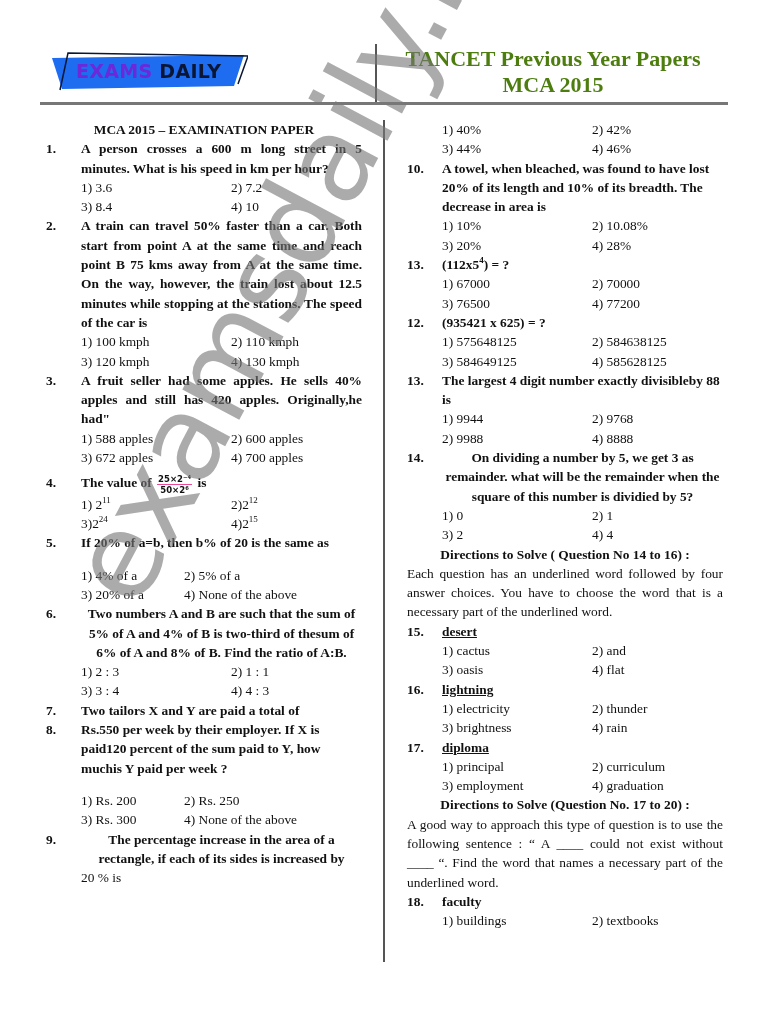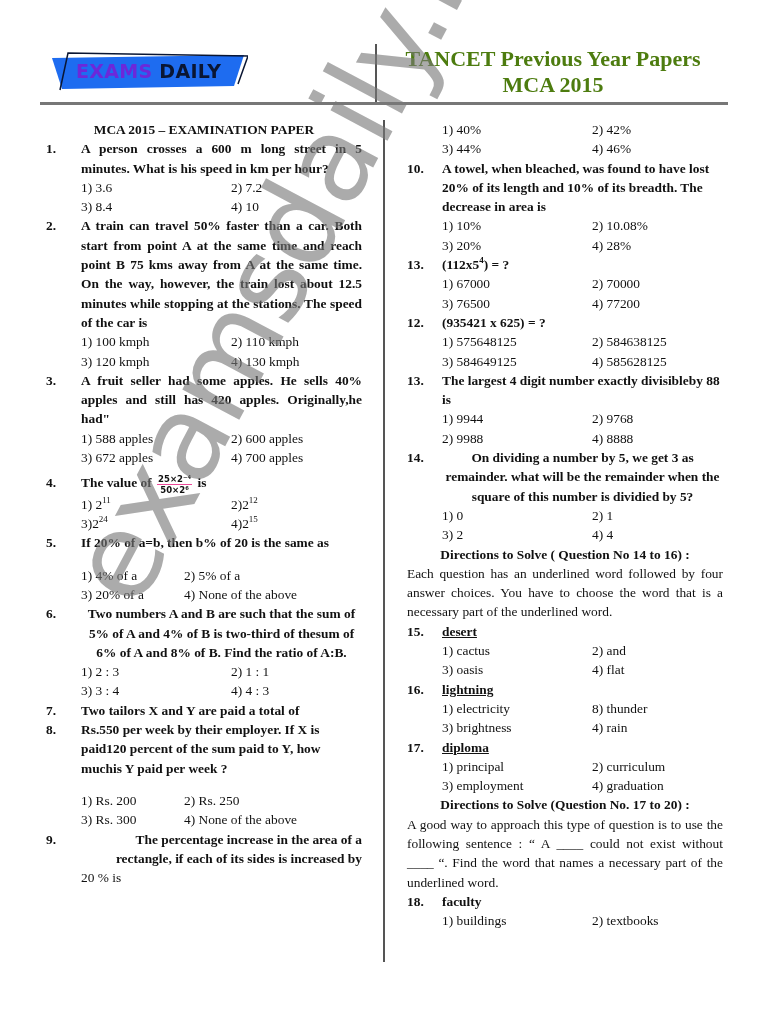--- a/index.html
+++ b/index.html
@@ -155,21 +155,21 @@
   </div>
   <div class="opts narrow">
     <span class="opt">1) Rs. 200</span>
     <span class="opt">2) Rs. 250</span>
     <span class="opt">3) Rs. 300</span>
     <span class="opt">4) None of the above</span>
   </div>
 
   <div class="q">
     <span class="num">9.</span>
-    <div class="text" style="text-align:right">The percentage increase in the area of a rectangle, if each of its sides is increased by</div>
+    <div class="text" style="text-align:center">The percentage increase in the area of a rectangle, if each of its sides is increased by</div>
     <div>20 % is</div>
   </div>
 </div>
 
 <div class="col right">
   <div class="opts">
     <span class="opt">1) 40%</span>
     <span class="opt">2) 42%</span>
     <span class="opt">3) 44%</span>
     <span class="opt">4) 46%</span>
@@ -243,21 +243,21 @@
     <span class="opt">3) oasis</span>
     <span class="opt">4) flat</span>
   </div>
 
   <div class="q">
     <span class="num">16.</span>
     <div class="text"><span class="u">lightning</span></div>
   </div>
   <div class="opts">
     <span class="opt">1) electricity</span>
-    <span class="opt">8) thunder</span>
+    <span class="opt">2) thunder</span>
     <span class="opt">3) brightness</span>
     <span class="opt">4) rain</span>
   </div>
 
   <div class="q">
     <span class="num">17.</span>
     <div class="text"><span class="u">diploma</span></div>
   </div>
   <div class="opts">
     <span class="opt">1) principal</span>

